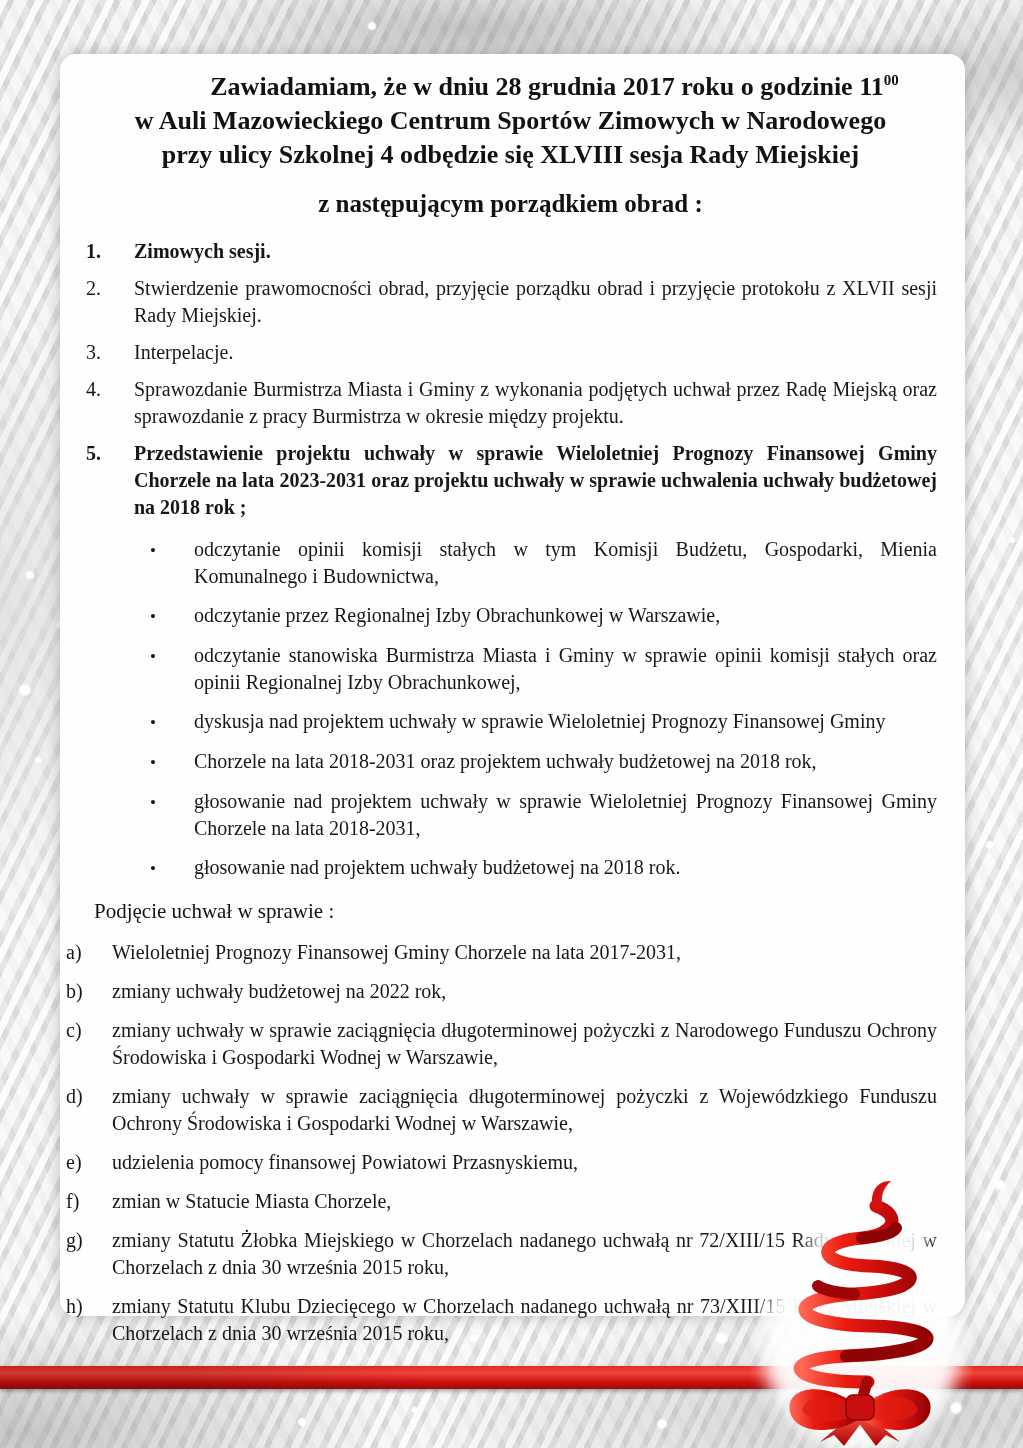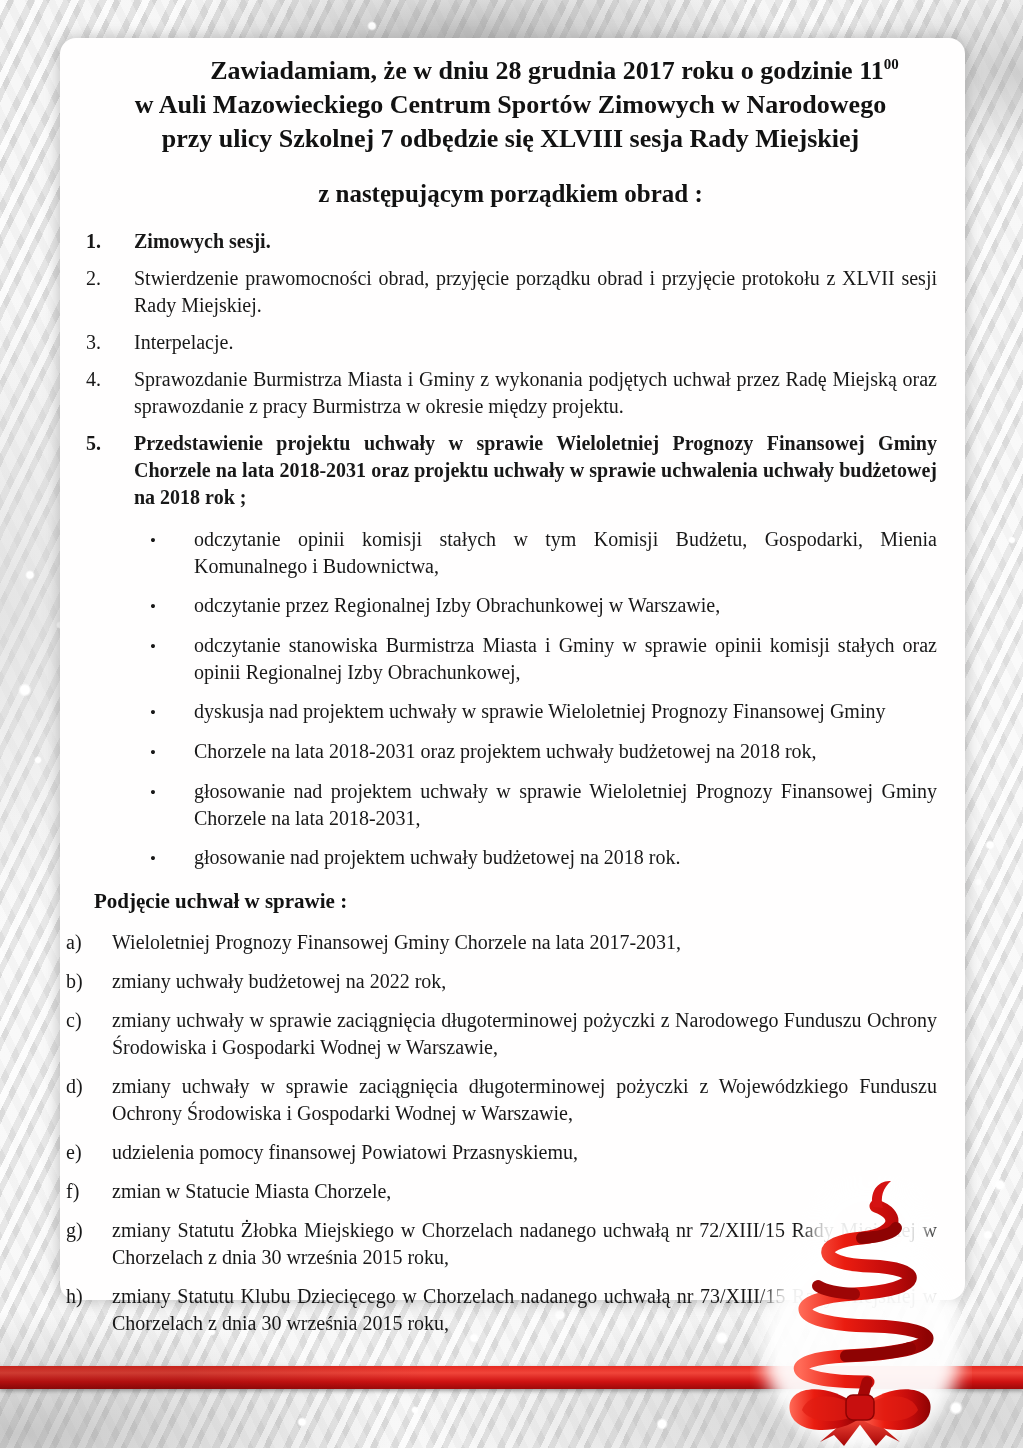--- a/index.html
+++ b/index.html
@@ -44,40 +44,40 @@
       radial-gradient(circle 6px at 872px 1302px,#fff 60%,rgba(255,255,255,0) 100%),
       radial-gradient(circle 5px at 474px 1338px,#fff 60%,rgba(255,255,255,0) 100%),
       radial-gradient(circle 5px at 302px 1422px,#fff 60%,rgba(255,255,255,0) 100%),
       radial-gradient(circle 6px at 662px 1424px,#fff 60%,rgba(255,255,255,0) 100%),
       radial-gradient(circle 7px at 956px 1408px,#fff 60%,rgba(255,255,255,0) 100%),
       radial-gradient(circle 4px at 212px 1332px,#fff 60%,rgba(255,255,255,0) 100%),
       radial-gradient(circle 4px at 415px 1410px,#fff 60%,rgba(255,255,255,0) 100%);
   }
   
   .paper{
-    position:absolute;left:60px;top:38px;width:905px;height:1262px;z-index:1;
+    position:absolute;left:60px;top:54px;width:905px;height:1262px;z-index:1;
     background:#fffefe;border-radius:16px;
     box-shadow:0 0 16px rgba(125,125,125,.5);
     padding:16px 28px 0 24px;box-sizing:border-box;
     color:#181818;
   }
   .head-line{font-weight:bold;font-size:26px;line-height:34px;text-align:center;color:#121212;}
   .head-line.first{padding-left:88px;}
   .head-sup{font-size:15px;vertical-align:super;line-height:0;}
-  .subtitle{font-weight:bold;font-size:25px;line-height:32px;text-align:center;margin-top:22px;color:#121212;}
+  .subtitle{font-weight:bold;font-size:25px;line-height:32px;text-align:center;margin-top:16px;color:#121212;}
   .body-lists{margin-top:18px;font-size:20px;line-height:27px;}
   .num-item{display:flex;margin-bottom:10px;}
   .num-col{flex:none;width:48px;padding-left:2px;}
   .num-text{flex:1;text-align:justify;}
   .bold{font-weight:bold;}
   .bullet-wrap{margin:15px 0 8px 66px;}
   .bullet-item{display:flex;margin-bottom:12px;}
   .bullet-dot{flex:none;width:44px;font-size:17px;padding-top:1px;}
   .bullet-text{flex:1;text-align:justify;}
-  .section-heading{font-weight:bold;font-size:21px;line-height:27px;margin:16px 0 14px 10px;color:#121212;}
+  .section-heading{font-weight:normal;font-size:21px;line-height:27px;margin:16px 0 14px 10px;color:#121212;}
   .letter-wrap{margin-left:-22px;}
   .let-item{display:flex;margin-bottom:12px;}
   .let-col{flex:none;width:46px;padding-left:4px;}
   .let-text{flex:1;text-align:justify;}
   
   .ribbon-band{
     position:absolute;left:0;top:1366px;width:1023px;height:23px;z-index:2;
     background:
       linear-gradient(90deg, rgba(0,0,0,.14) 0 18%, rgba(0,0,0,0) 42%),
       linear-gradient(180deg,#e62a22 0%,#f0453a 30%,#cf1212 68%,#9d0909 100%);
@@ -88,21 +88,21 @@
 </style>
 </head>
 <body>
 
 <div class="frost-bg"></div>
 <div class="frost-snow"></div>
 
 <div class="paper">
   <div class="head-line first"><span>Zawiadamiam, że w dniu 28 grudnia 2017 roku o godzinie 11</span><span class="head-sup">00</span></div>
   <div class="head-line">w Auli Mazowieckiego Centrum Sportów Zimowych  w Narodowego</div>
-  <div class="head-line">przy ulicy Szkolnej 7 odbędzie się XLVIII sesja Rady Miejskiej</div>
+  <div class="head-line">przy ulicy Szkolnej 4 odbędzie się XLVIII sesja Rady Miejskiej</div>
   <div class="subtitle">z następującym porządkiem obrad :</div>
 
   <div class="body-lists">
     <div id="numList">
         <div class="num-item">
           <span class="num-col bold">1.</span>
           <div class="num-text bold">Zimowych sesji.</div>
         </div>
         <div class="num-item">
           <span class="num-col">2.</span>
@@ -111,21 +111,21 @@
         <div class="num-item">
           <span class="num-col">3.</span>
           <div class="num-text">Interpelacje.</div>
         </div>
         <div class="num-item">
           <span class="num-col">4.</span>
           <div class="num-text">Sprawozdanie Burmistrza Miasta i Gminy z wykonania podjętych uchwał przez Radę Miejską oraz sprawozdanie z pracy Burmistrza w okresie między projektu.</div>
         </div>
         <div class="num-item">
           <span class="num-col bold">5.</span>
-          <div class="num-text bold">Przedstawienie projektu uchwały w sprawie Wieloletniej Prognozy Finansowej Gminy Chorzele na lata 2018-2031 oraz projektu uchwały w sprawie uchwalenia uchwały budżetowej na 2018 rok ;</div>
+          <div class="num-text bold">Przedstawienie projektu uchwały w sprawie Wieloletniej Prognozy Finansowej Gminy Chorzele na lata 2023-2031 oraz projektu uchwały w sprawie uchwalenia uchwały budżetowej na 2018 rok ;</div>
         </div>
       </div>
     <div class="bullet-wrap" id="bulletList">
         <div class="bullet-item">
           <span class="bullet-dot">•</span>
           <div class="bullet-text">odczytanie  opinii komisji stałych w tym Komisji Budżetu, Gospodarki, Mienia Komunalnego i Budownictwa,</div>
         </div>
         <div class="bullet-item">
           <span class="bullet-dot">•</span>
           <div class="bullet-text">odczytanie przez Regionalnej Izby Obrachunkowej w Warszawie,</div>

